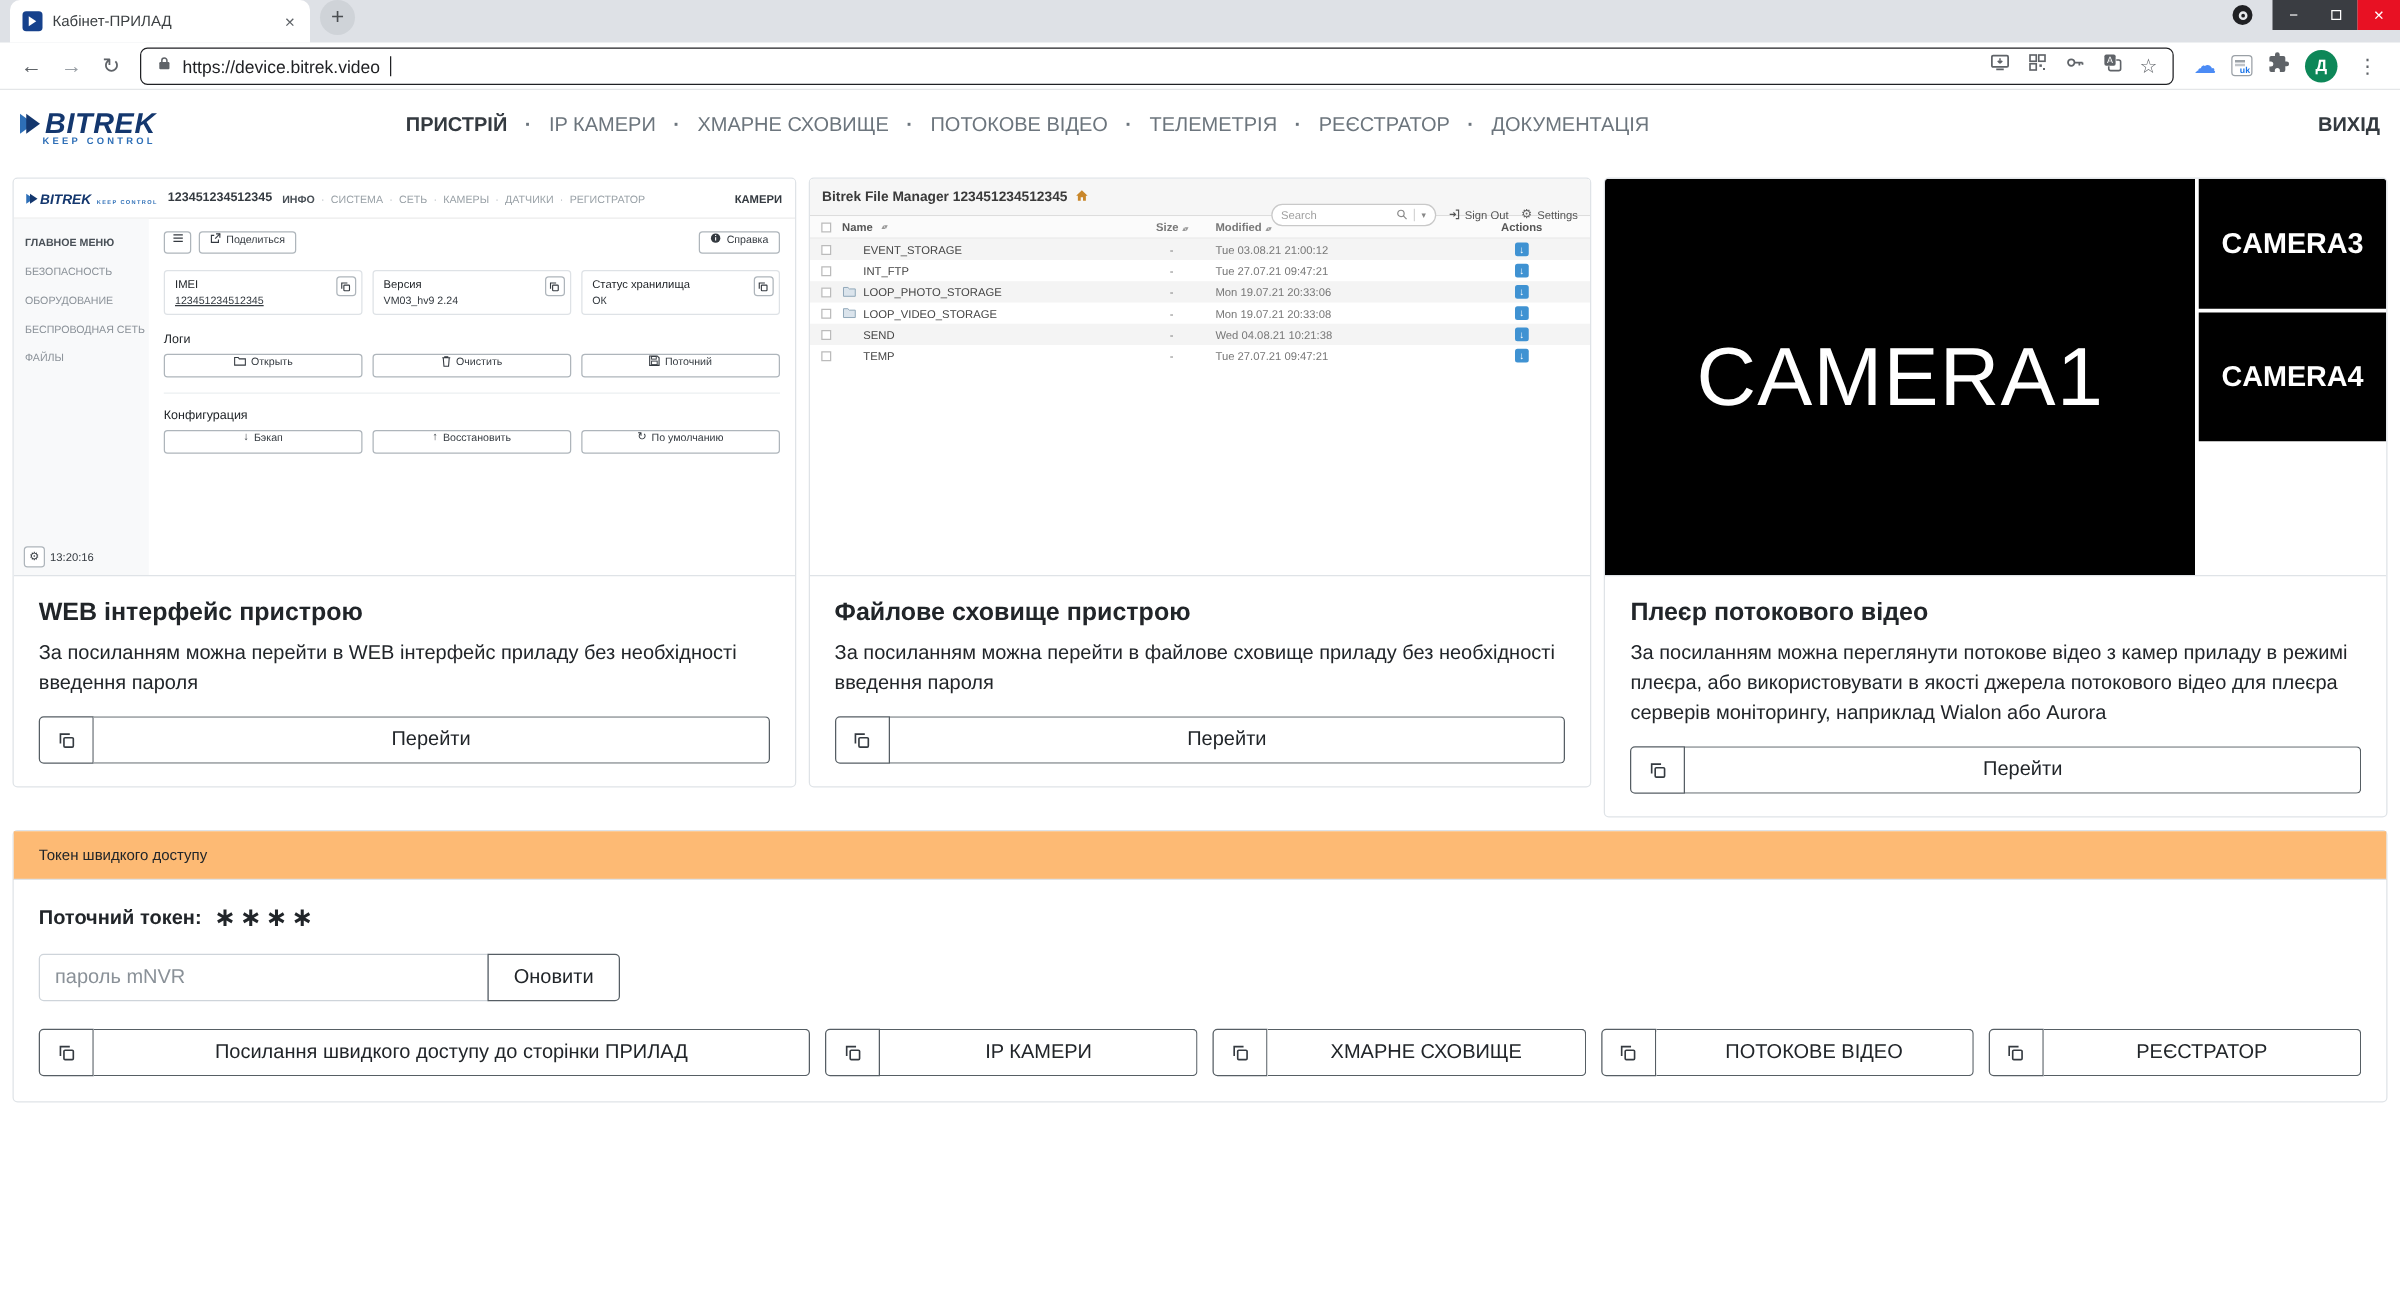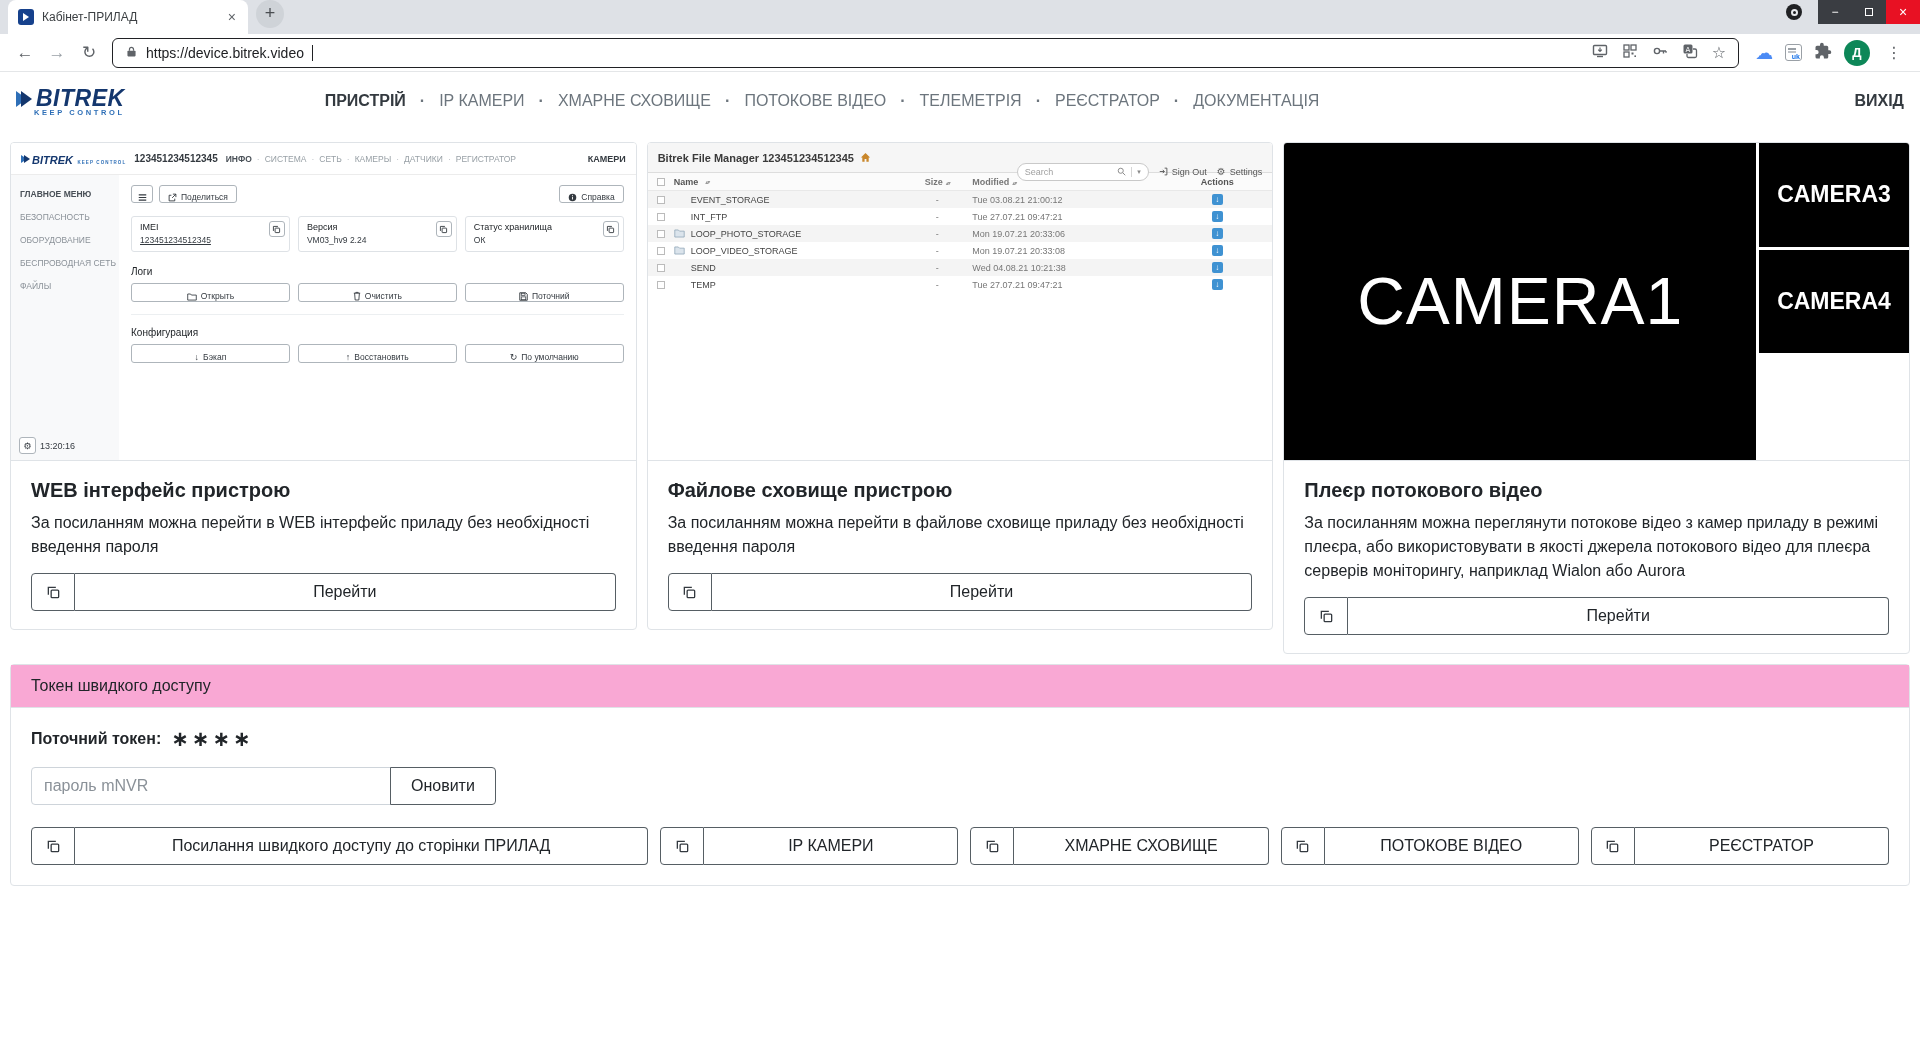--- a/index.html
+++ b/index.html
@@ -75,21 +75,21 @@
   .m-menu-item { font-size:8.5px; color:#98a0a6; }
   .m-menu-item + .m-menu-item::before { content:"·"; color:#b9bfc4; margin:0 5px; }
   .m-menu-item.active { color:#495057; font-weight:700; }
   .m-exit { margin-left:auto; font-size:9px; font-weight:700; color:#343a40; }
   .mini-body { display:flex; height:calc(100% - 32px); }
   .mini-side { width:108px; background:#f8f9fa; padding:14px 9px; flex:none; }
   .m-side-item { font-size:8.5px; color:#8a9198; margin-bottom:13px; white-space:nowrap; }
   .m-side-item.active { color:#495057; font-weight:700; }
   .mini-main { flex:1; padding:10px 12px; }
   .m-row { display:flex; gap:6px; margin-bottom:13px; }
-  .m-btn { height:18px; border:1px solid #aeb5bb; border-radius:3px; background:#fff; display:flex; align-items:flex-end; justify-content:center; gap:4px; font-size:8.5px; color:#343a40; padding:0 8px; }
+  .m-btn { height:18px; border:1px solid #aeb5bb; border-radius:3px; background:#fff; display:flex; align-items:flex-start; justify-content:center; gap:4px; font-size:8.5px; color:#343a40; padding:0 8px; }
   .m-btn.sq { width:22px; padding:0; }
   .m-btn.last { margin-left:auto; }
   .m-fields { display:flex; gap:8px; margin-bottom:14px; }
   .m-field { flex:1; border:1px solid #dee2e6; border-radius:3px; padding:5px 22px 6px 8px; position:relative; min-height:36px; }
   .m-field-label { font-size:9px; color:#212529; margin-bottom:3px; white-space:nowrap; }
   .m-field-value { font-size:8.5px; color:#343a40; white-space:nowrap; }
   .m-field-value.link { text-decoration:underline; }
   .m-copy { position:absolute; top:4px; right:4px; width:16px; height:16px; border:1px solid #aeb5bb; border-radius:3px; background:#fff; display:flex; align-items:center; justify-content:center; }
   .m-sec-label { font-size:10px; color:#212529; margin-bottom:6px; }
   .m-3btn { display:flex; gap:8px; margin-bottom:12px; }
@@ -125,21 +125,21 @@
 
   
   .player { height:100%; display:grid; grid-template-columns:1fr 150px; grid-template-rows:1fr 1fr 1fr; gap:3px; background:#fff; }
   .cam-main { grid-row:1 / 4; background:#000; display:flex; align-items:center; justify-content:center; }
   .cam-main span { color:#fff; font-size:66px; letter-spacing:1px; }
   .cam-cell { background:#000; display:flex; align-items:center; justify-content:center; }
   .cam-cell span { color:#fff; font-size:23px; font-weight:700; }
 
   
   .token-section { margin:0 10px 20px; border:1px solid #dfe3e7; border-radius:4px; background:#fff; }
-  .token-head { padding:12px 20px; border-bottom:1px solid #dfe3e7; font-size:16px; color:#212529; background:#f9a8d4; }
+  .token-head { padding:12px 20px; border-bottom:1px solid #dfe3e7; font-size:12px; color:#212529; background:#fdba74; }
   .token-body { padding:20px; }
   .token-line { display:flex; align-items:center; gap:10px; }
   .token-label { font-size:16px; font-weight:700; }
   .token-mask { font-size:21px; font-weight:700; letter-spacing:3px; color:#212529; line-height:1; }
   .token-input-row { margin-top:18px; display:flex; }
   .token-input { width:360px; height:38px; border:1px solid #ced4da; border-radius:4px 0 0 4px; padding:0 12px; font-size:16px; color:#212529; font-family:inherit; outline:none; }
   .token-input::placeholder { color:#8a9198; }
   .update-btn { height:38px; padding:0 20px; border:1px solid #565e64; margin-left:-1px; border-radius:0 4px 4px 0; background:#fff; font-size:16px; color:#212529; font-family:inherit; cursor:pointer; }
   .quick-links { margin-top:22px; display:flex; gap:12px; }
   .ql { display:flex; flex:1; }

